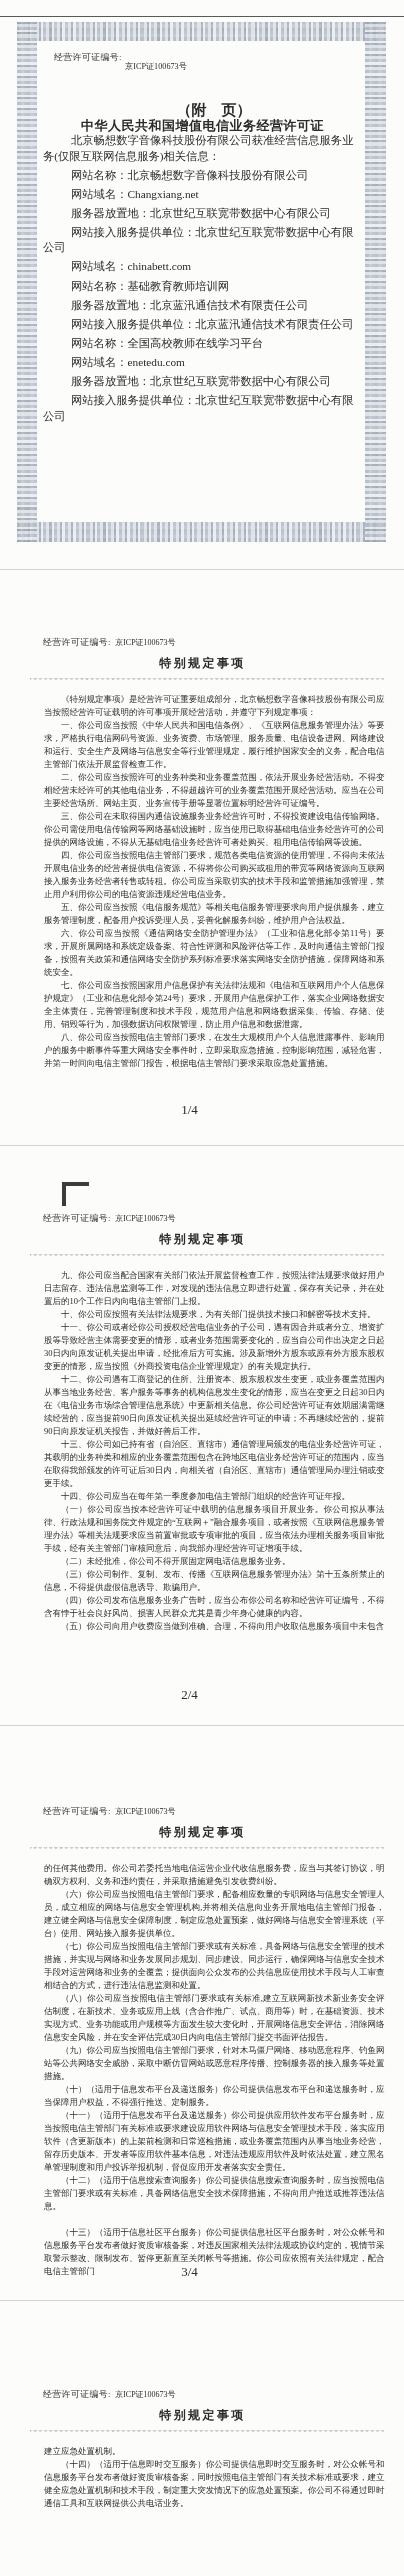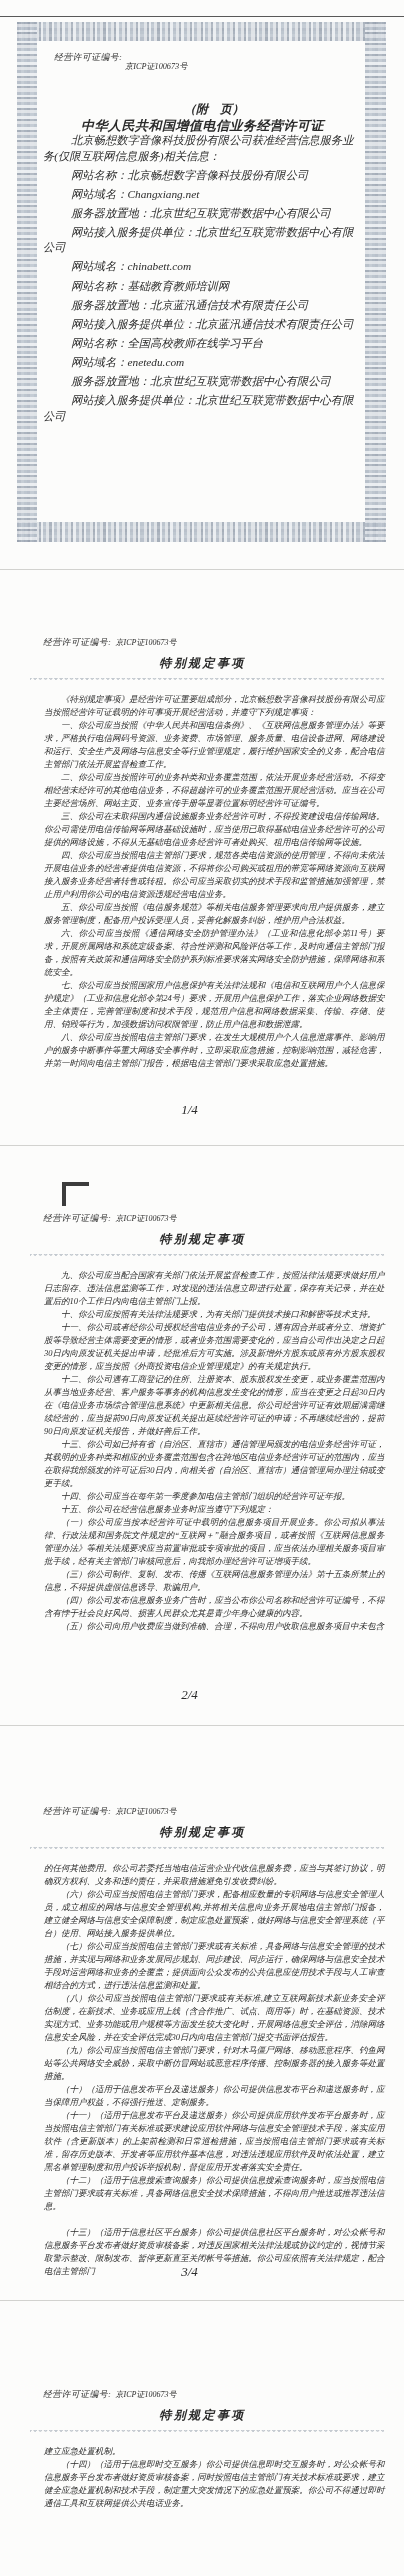--- a/index.html
+++ b/index.html
@@ -3,21 +3,21 @@
 <meta charset="utf-8">
 <style>
   html,body{margin:0;padding:0;}
   body{
     width:405px;
     background:#f3f3f1;
     font-family:"Liberation Serif","DejaVu Serif",serif;
     color:#2b2b2b;
   }
   .doc{width:405px;height:2873px;position:relative;background:#fbfbfa;}
-  .page{position:relative;overflow:hidden;background:#fcfcfb;font-style:italic;}
+  .page{position:relative;overflow:hidden;background:#fcfcfb;}
   .page + .page{border-top:0.5px solid #d2d2cf;}
   .pg1{height:569px;}
   .pg2{height:575px;}
   .pg3{height:579px;}
   .pg4{height:574px;}
   .pg5{height:575px;}
 
   
   .scan-topline{position:absolute;top:15.5px;left:0;right:0;height:1.5px;background:#595959;}
   .band{position:absolute;opacity:.85;}
@@ -32,21 +32,21 @@
       repeating-linear-gradient(90deg, #b3bbc5 0 3.6px, #d3d9df 3.6px 6.7px, #bfc7d0 6.7px 9.8px);
   }
   .band-top{left:16.5px;right:19.6px;top:21.6px;height:19.6px;}
   .band-bottom{left:16.5px;right:19.6px;top:522px;height:19.6px;}
   .band-left{left:16.5px;top:21.6px;width:20.6px;height:520px;}
   .band-right{left:365px;top:21.6px;width:20.6px;height:520px;}
 
   .cert-head-label{position:absolute;left:54px;top:52px;font-size:8.8px;letter-spacing:0.5px;}
   .cert-head-no{position:absolute;left:125px;top:61px;font-size:8.2px;}
   .cert-title{position:absolute;left:0;right:0;top:78px;text-align:center;font-size:13px;font-weight:bold;letter-spacing:0.5px;margin-top:39px;}
-  .cert-subtitle{position:absolute;left:0;right:0;top:101px;text-align:center;font-size:12px;font-weight:bold;padding-left:23px;}
+  .cert-subtitle{position:absolute;left:0;right:0;top:101px;text-align:center;font-size:15px;font-weight:bold;padding-left:23px;}
   .cert-body{position:absolute;left:43px;top:133px;width:318px;font-size:11.3px;line-height:15.5px;}
   .cert-body p{margin:0 0 3.6px 0;text-indent:28px;}
 
   
   .reg-head{position:relative;}
   .reg-label{font-size:8.8px;letter-spacing:0.5px;margin-left:43px;}
   .reg-no{font-size:8px;margin-left:4.1px;}
   .reg-title{text-align:center;font-size:12px;font-weight:bold;letter-spacing:.2em;margin-top:6.2px;}
   .wavy{height:3.1px;margin:6.2px 20.6px 0 30px;
     background-image:
@@ -135,22 +135,22 @@
       </div>
       <div class="reg-title">特别规定事项</div>
       <div class="wavy"></div>
       <div class="reg-body">
         <p>九、你公司应当配合国家有关部门依法开展监督检查工作，按照法律法规要求做好用户日志留存、违法信息监测等工作，对发现的违法信息立即进行处置，保存有关记录，并在处置后的10个工作日内向电信主管部门上报。</p>
         <p>十、你公司应按照有关法律法规要求，为有关部门提供技术接口和解密等技术支持。</p>
         <p>十一、你公司或者经你公司授权经营电信业务的子公司，遇有因合并或者分立、增资扩股等导致经营主体需要变更的情形，或者业务范围需要变化的，应当自公司作出决定之日起30日内向原发证机关提出申请，经批准后方可实施。涉及新增外方股东或原有外方股东股权变更的情形，应当按照《外商投资电信企业管理规定》的有关规定执行。</p>
         <p>十二、你公司遇有工商登记的住所、注册资本、股东股权发生变更，或业务覆盖范围内从事当地业务经营、客户服务等事务的机构信息发生变化的情形，应当在变更之日起30日内在《电信业务市场综合管理信息系统》中更新相关信息。你公司经营许可证有效期届满需继续经营的，应当提前90日向原发证机关提出延续经营许可证的申请；不再继续经营的，提前90日向原发证机关报告，并做好善后工作。</p>
         <p>十三、你公司如已持有省（自治区、直辖市）通信管理局颁发的电信业务经营许可证，其载明的业务种类和相应的业务覆盖范围包含在跨地区电信业务经营许可证的范围内，应当在取得我部颁发的许可证后30日内，向相关省（自治区、直辖市）通信管理局办理注销或变更手续。</p>
         <p>十四、你公司应当在每年第一季度参加电信主管部门组织的经营许可证年报。</p>
-        <p>十五、你公司在经营信息服务业务时应当遵守下列规定：</p>
         <p>（一）你公司应当按本经营许可证中载明的信息服务项目开展业务。你公司拟从事法律、行政法规和国务院文件规定的“互联网＋”融合服务项目，或者按照《互联网信息服务管理办法》等相关法规要求应当前置审批或专项审批的项目，应当依法办理相关服务项目审批手续，经有关主管部门审核同意后，向我部办理经营许可证增项手续。</p>
+        <p>（二）未经批准，你公司不得开展固定网电话信息服务业务。</p>
         <p>（三）你公司制作、复制、发布、传播《互联网信息服务管理办法》第十五条所禁止的信息，不得提供虚假信息诱导、欺骗用户。</p>
         <p>（四）你公司发布信息服务业务广告时，应当公布你公司名称和经营许可证编号，不得含有悖于社会良好风尚、损害人民群众尤其是青少年身心健康的内容。</p>
         <p>（五）你公司向用户收费应当做到准确、合理，不得向用户收取信息服务项目中未包含</p>
       </div>
     </div>
     <div class="page-num">2/4</div>
   </div>
 
   <div class="page pg4">
     <div class="pad4">
@@ -159,21 +159,21 @@
       </div>
       <div class="reg-title">特别规定事项</div>
       <div class="wavy"></div>
       <div class="reg-body">
         <p class="cont">的任何其他费用。你公司若委托当地电信运营企业代收信息服务费，应当与其签订协议，明确双方权利、义务和违约责任，并采取措施避免引发收费纠纷。</p>
         <p>（六）你公司应当按照电信主管部门要求，配备相应数量的专职网络与信息安全管理人员，成立相应的网络与信息安全管理机构,并将相关信息向业务开展地电信主管部门报备，建立健全网络与信息安全保障制度，制定应急处置预案，做好网络与信息安全管理系统（平台）使用、网站接入服务提供单位。</p>
         <p>（七）你公司应当按照电信主管部门要求或有关标准，具备网络与信息安全管理的技术措施，并实现与网络和业务发展同步规划、同步建设、同步运行，确保网络与信息安全技术手段对运营网络和业务的全覆盖；提供面向公众发布的公共信息应使用技术手段与人工审查相结合的方式，进行违法信息监测和处置。</p>
         <p>（八）你公司应当按照电信主管部门要求或有关标准,建立互联网新技术新业务安全评估制度，在新技术、业务或应用上线（含合作推广、试点、商用等）时，在基础资源、技术实现方式、业务功能或用户规模等方面发生较大变化时，开展网络信息安全评估，消除网络信息安全风险，并在安全评估完成30日内向电信主管部门提交书面评估报告。</p>
         <p>（九）你公司应当按照电信主管部门要求，针对木马僵尸网络、移动恶意程序、钓鱼网站等公共网络安全威胁，采取中断仿冒网站或恶意程序传播、控制服务器的接入服务等处置措施。</p>
         <p>（十）（适用于信息发布平台及递送服务）你公司提供信息发布平台和递送服务时，应当保障用户权益，不得强行推送、定制服务。</p>
-        <p>（十一）（适用于信息发布平台及递送服务）你公司提供应用软件发布平台服务时，应当按照电信主管部门有关标准或要求建设应用软件网络与信息安全管理技术手段，落实应用软件（含更新版本）的上架前检测和日常巡检措施，应当按照电信主管部门要求或有关标准，留存历史版本、开发者等应用软件基本信息，对违法违规应用软件及时依法处置，建立黑名单管理制度和用户投诉举报机制，督促应用开发者落实安全责任。</p>
+        <p>（十一）（适用于信息发布平台及递送服务）你公司提供应用软件发布平台服务时，应当按照电信主管部门有关标准或要求建设应用软件网络与信息安全管理技术手段，落实应用软件（含更新版本）的上架前检测和日常巡检措施，或业务覆盖范围内从事当地业务经营，留存历史版本、开发者等应用软件基本信息，对违法违规应用软件及时依法处置，建立黑名单管理制度和用户投诉举报机制，督促应用开发者落实安全责任。</p>
         <p class="gap">（十二）（适用于信息搜索查询服务）你公司提供信息搜索查询服务时，应当按照电信主管部门要求或有关标准，具备网络信息安全技术保障措施，不得向用户推送或推荐违法信息。</p>
         <p>（十三）（适用于信息社区平台服务）你公司提供信息社区平台服务时，对公众帐号和信息服务平台发布者做好资质审核备案，对违反国家相关法律法规或协议约定的，视情节采取警示整改、限制发布、暂停更新直至关闭帐号等措施。你公司应依照有关法律规定，配合电信主管部门</p>
       </div>
     </div>
     <div class="page-num">3/4</div>
   </div>
 
   <div class="page pg5">
     <div class="pad5">
       <div class="reg-head">

